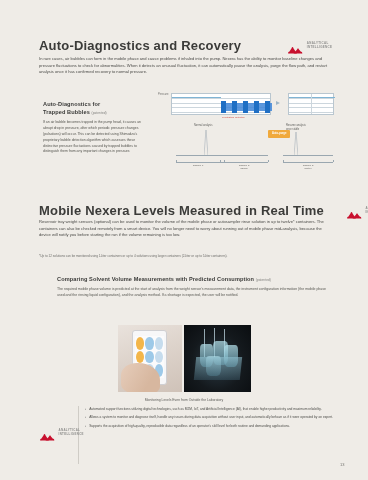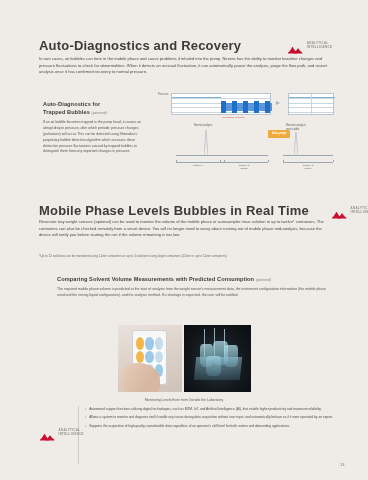--- a/index.html
+++ b/index.html
@@ -265,21 +265,21 @@
         <span>(failed)</span>
       </div>
       <div class="chrom-lab" style="left:124px;top:40px;width:32px;">
         <span>Sample 2</span><br>
         <span>(Retry)</span>
       </div>
     </div>
   </div>
 
   <div class="sec-head" style="position:absolute;left:39px;top:203px;">
-    <div class="sec-title">Mobile Phase Levels Bubbles in Real Time</div>
+    <div class="sec-title">Mobile Nexera Levels Measured in Real Time</div>
     <div class="ai-logo" style="margin-left:16px;">
       <span class="ai-mark">
         <svg viewBox="0 0 34 18" width="17" height="9">
           <polygon points="11,2 20,15 2,15" fill="#c8102e"></polygon>
           <polygon points="22,5 31,15 13,15" fill="#c8102e"></polygon>
           <circle cx="11" cy="4" r="1.6" fill="#c8102e"></circle>
           <circle cx="22" cy="6.5" r="1.4" fill="#c8102e"></circle>
           <circle cx="4" cy="13" r="1.5" fill="#c8102e"></circle>
           <circle cx="16.5" cy="13" r="1.5" fill="#c8102e"></circle>
           <circle cx="29" cy="13" r="1.4" fill="#c8102e"></circle>

